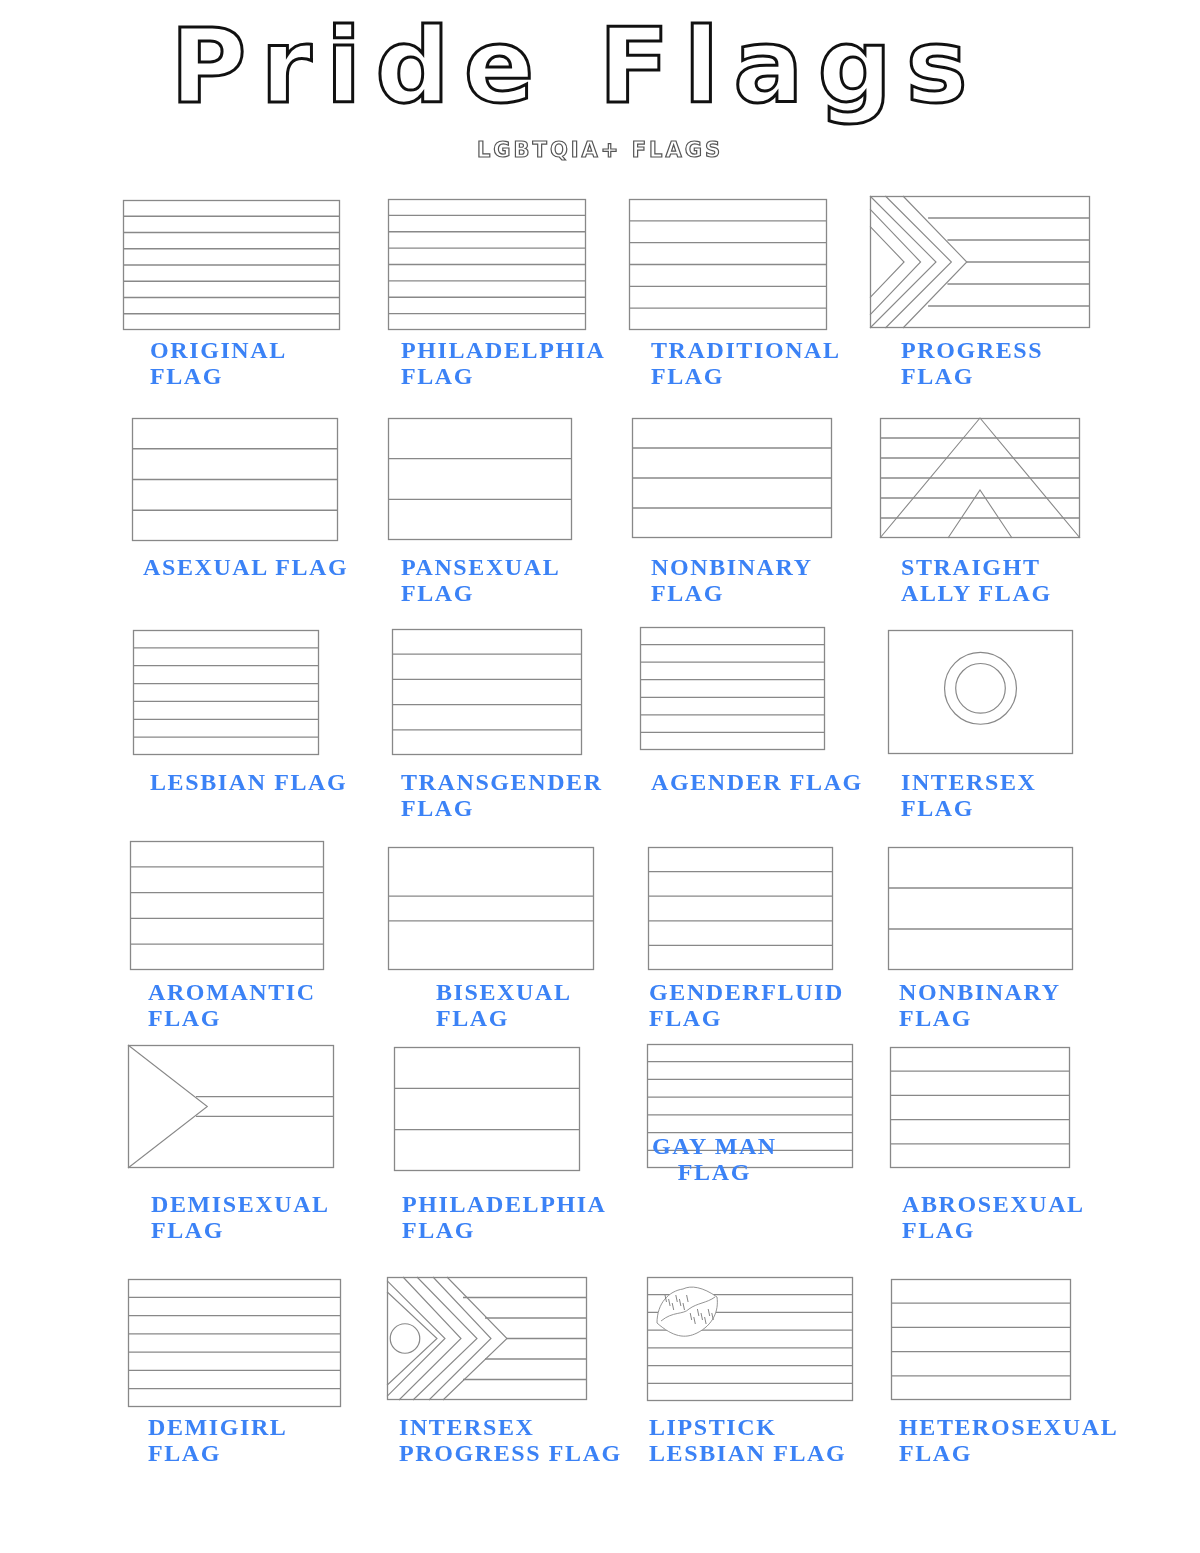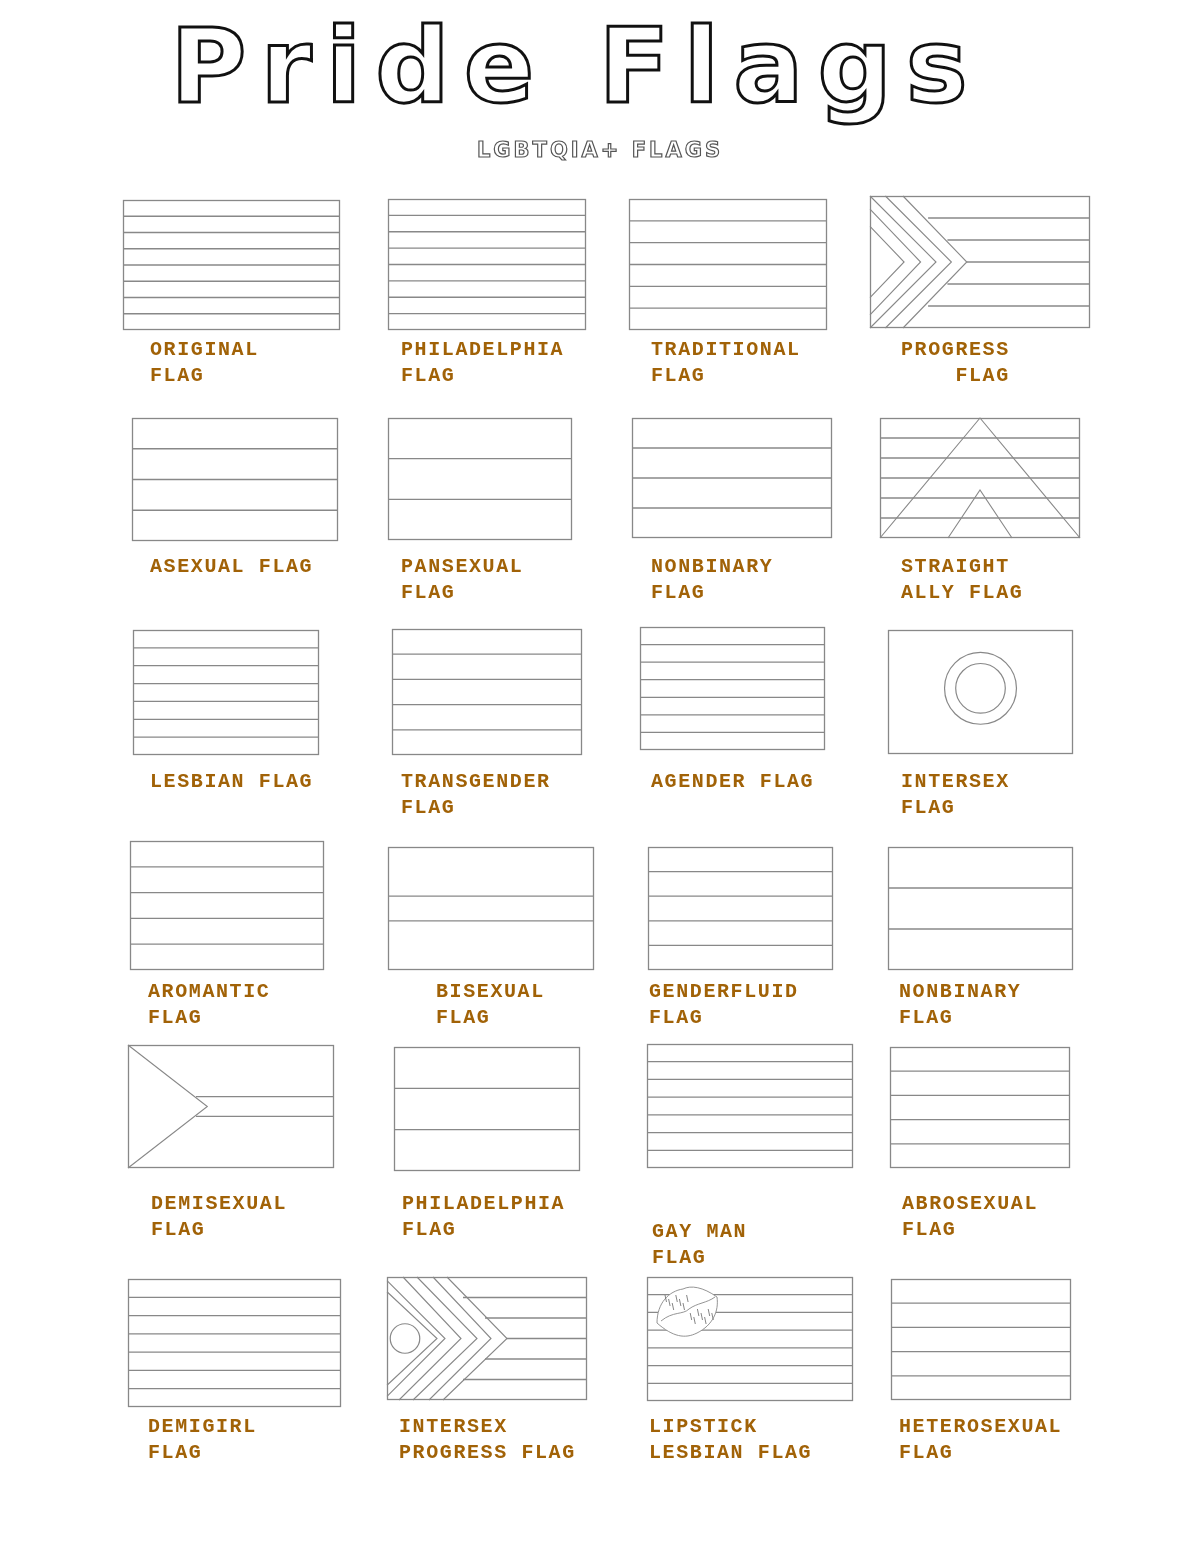--- a/index.html
+++ b/index.html
@@ -10,22 +10,22 @@
     color: #ffffff; -webkit-text-stroke: 3px #111111; line-height: 120px;
   }
   .subtitle {
     position: absolute; left: 0; width: 1200px; top: 130px; text-align: center;
     font-family: "DejaVu Sans", sans-serif; font-weight: bold; font-size: 21px; letter-spacing: 3px;
     color: #ffffff; -webkit-text-stroke: 1.2px #555555; line-height: 40px;
   }
   .flag { position: absolute; }
   .flag svg { display: block; overflow: visible; }
   .label {
-    position: absolute; font-family: Liberation Mono, monospace; font-weight: bold; font-size: 20px;
-    letter-spacing: 1.6px; line-height: 26px; color: #a16207; white-space: nowrap;
+    position: absolute; font-family: Liberation Serif, serif; font-weight: bold; font-size: 24px;
+    letter-spacing: 1.6px; line-height: 26px; color: #3b82f6; white-space: nowrap;
   }
 </style>
 </head>
 <body>
 
 <div class="title">Pride Flags</div>
 <div class="subtitle">LGBTQIA+ FLAGS</div>
 
 <div id="flags-container">
     <div class="flag" style="left: 123px; top: 200px;">
@@ -82,33 +82,33 @@
         <line x1="96.8" y1="66" x2="220" y2="66" stroke="#888888" stroke-width="1.3"></line>
         <line x1="77.44" y1="88" x2="220" y2="88" stroke="#888888" stroke-width="1.3"></line>
         <line x1="58.08" y1="110" x2="220" y2="110" stroke="#888888" stroke-width="1.3"></line>
         <polyline points="33,0 96.8,66 33,132" fill="none" stroke="#888888" stroke-width="1.1"></polyline>
         <polyline points="15.400000000000002,0 81.4,66 15.400000000000002,132" fill="none" stroke="#888888" stroke-width="1.1"></polyline>
         <polyline points="0,0 66,66 0,132" fill="none" stroke="#888888" stroke-width="1.1"></polyline>
         <polyline points="0,13.200000000000001 50.6,66 0,118.8" fill="none" stroke="#888888" stroke-width="1.1"></polyline>
         <polyline points="0,30.360000000000003 34.1,66 0,101.64" fill="none" stroke="#888888" stroke-width="1.1"></polyline>
       </svg>
     </div>
-    <div class="label" style="left: 901px; top: 337px; text-align: right;">
+    <div class="label" style="left: 901px; top: 337px;">
       <div>PROGRESS</div>
       <div>FLAG</div>
     </div>
     <div class="flag" style="left: 132px; top: 418px;">
       <svg width="206" height="123">
         <rect x="0.5" y="0.5" width="205" height="122" fill="#fff" stroke="#888888" stroke-width="1.3"></rect>
         <line x1="0" y1="30.75" x2="206" y2="30.75" stroke="#888888" stroke-width="1.3"></line>
         <line x1="0" y1="61.5" x2="206" y2="61.5" stroke="#888888" stroke-width="1.3"></line>
         <line x1="0" y1="92.25" x2="206" y2="92.25" stroke="#888888" stroke-width="1.3"></line>
       </svg>
     </div>
-    <div class="label" style="left: 150px; top: 554px;">
+    <div class="label" style="left: 143px; top: 554px;">
       <div>ASEXUAL FLAG</div>
       <div></div>
     </div>
     <div class="flag" style="left: 388px; top: 418px;">
       <svg width="184" height="122">
         <rect x="0.5" y="0.5" width="183" height="121" fill="#fff" stroke="#888888" stroke-width="1.3"></rect>
         <line x1="0" y1="40.666666666666664" x2="184" y2="40.666666666666664" stroke="#888888" stroke-width="1.3"></line>
         <line x1="0" y1="81.33333333333333" x2="184" y2="81.33333333333333" stroke="#888888" stroke-width="1.3"></line>
       </svg>
     </div>
@@ -273,21 +273,21 @@
       <svg width="206" height="124">
         <rect x="0.5" y="0.5" width="205" height="123" fill="#fff" stroke="#888888" stroke-width="1.3"></rect>
         <line x1="0" y1="17.714285714285715" x2="206" y2="17.714285714285715" stroke="#888888" stroke-width="1.3"></line>
         <line x1="0" y1="35.42857142857143" x2="206" y2="35.42857142857143" stroke="#888888" stroke-width="1.3"></line>
         <line x1="0" y1="53.142857142857146" x2="206" y2="53.142857142857146" stroke="#888888" stroke-width="1.3"></line>
         <line x1="0" y1="70.85714285714286" x2="206" y2="70.85714285714286" stroke="#888888" stroke-width="1.3"></line>
         <line x1="0" y1="88.57142857142858" x2="206" y2="88.57142857142858" stroke="#888888" stroke-width="1.3"></line>
         <line x1="0" y1="106.28571428571429" x2="206" y2="106.28571428571429" stroke="#888888" stroke-width="1.3"></line>
       </svg>
     </div>
-    <div class="label" style="left: 652px; top: 1219px;">
+    <div class="label" style="left: 652px; top: 1133px; text-align: center;">
       <div>GAY MAN</div>
       <div>FLAG</div>
     </div>
     <div class="flag" style="left: 890px; top: 1047px;">
       <svg width="180" height="121">
         <rect x="0.5" y="0.5" width="179" height="120" fill="#fff" stroke="#888888" stroke-width="1.3"></rect>
         <line x1="0" y1="24.2" x2="180" y2="24.2" stroke="#888888" stroke-width="1.3"></line>
         <line x1="0" y1="48.4" x2="180" y2="48.4" stroke="#888888" stroke-width="1.3"></line>
         <line x1="0" y1="72.6" x2="180" y2="72.6" stroke="#888888" stroke-width="1.3"></line>
         <line x1="0" y1="96.8" x2="180" y2="96.8" stroke="#888888" stroke-width="1.3"></line>

